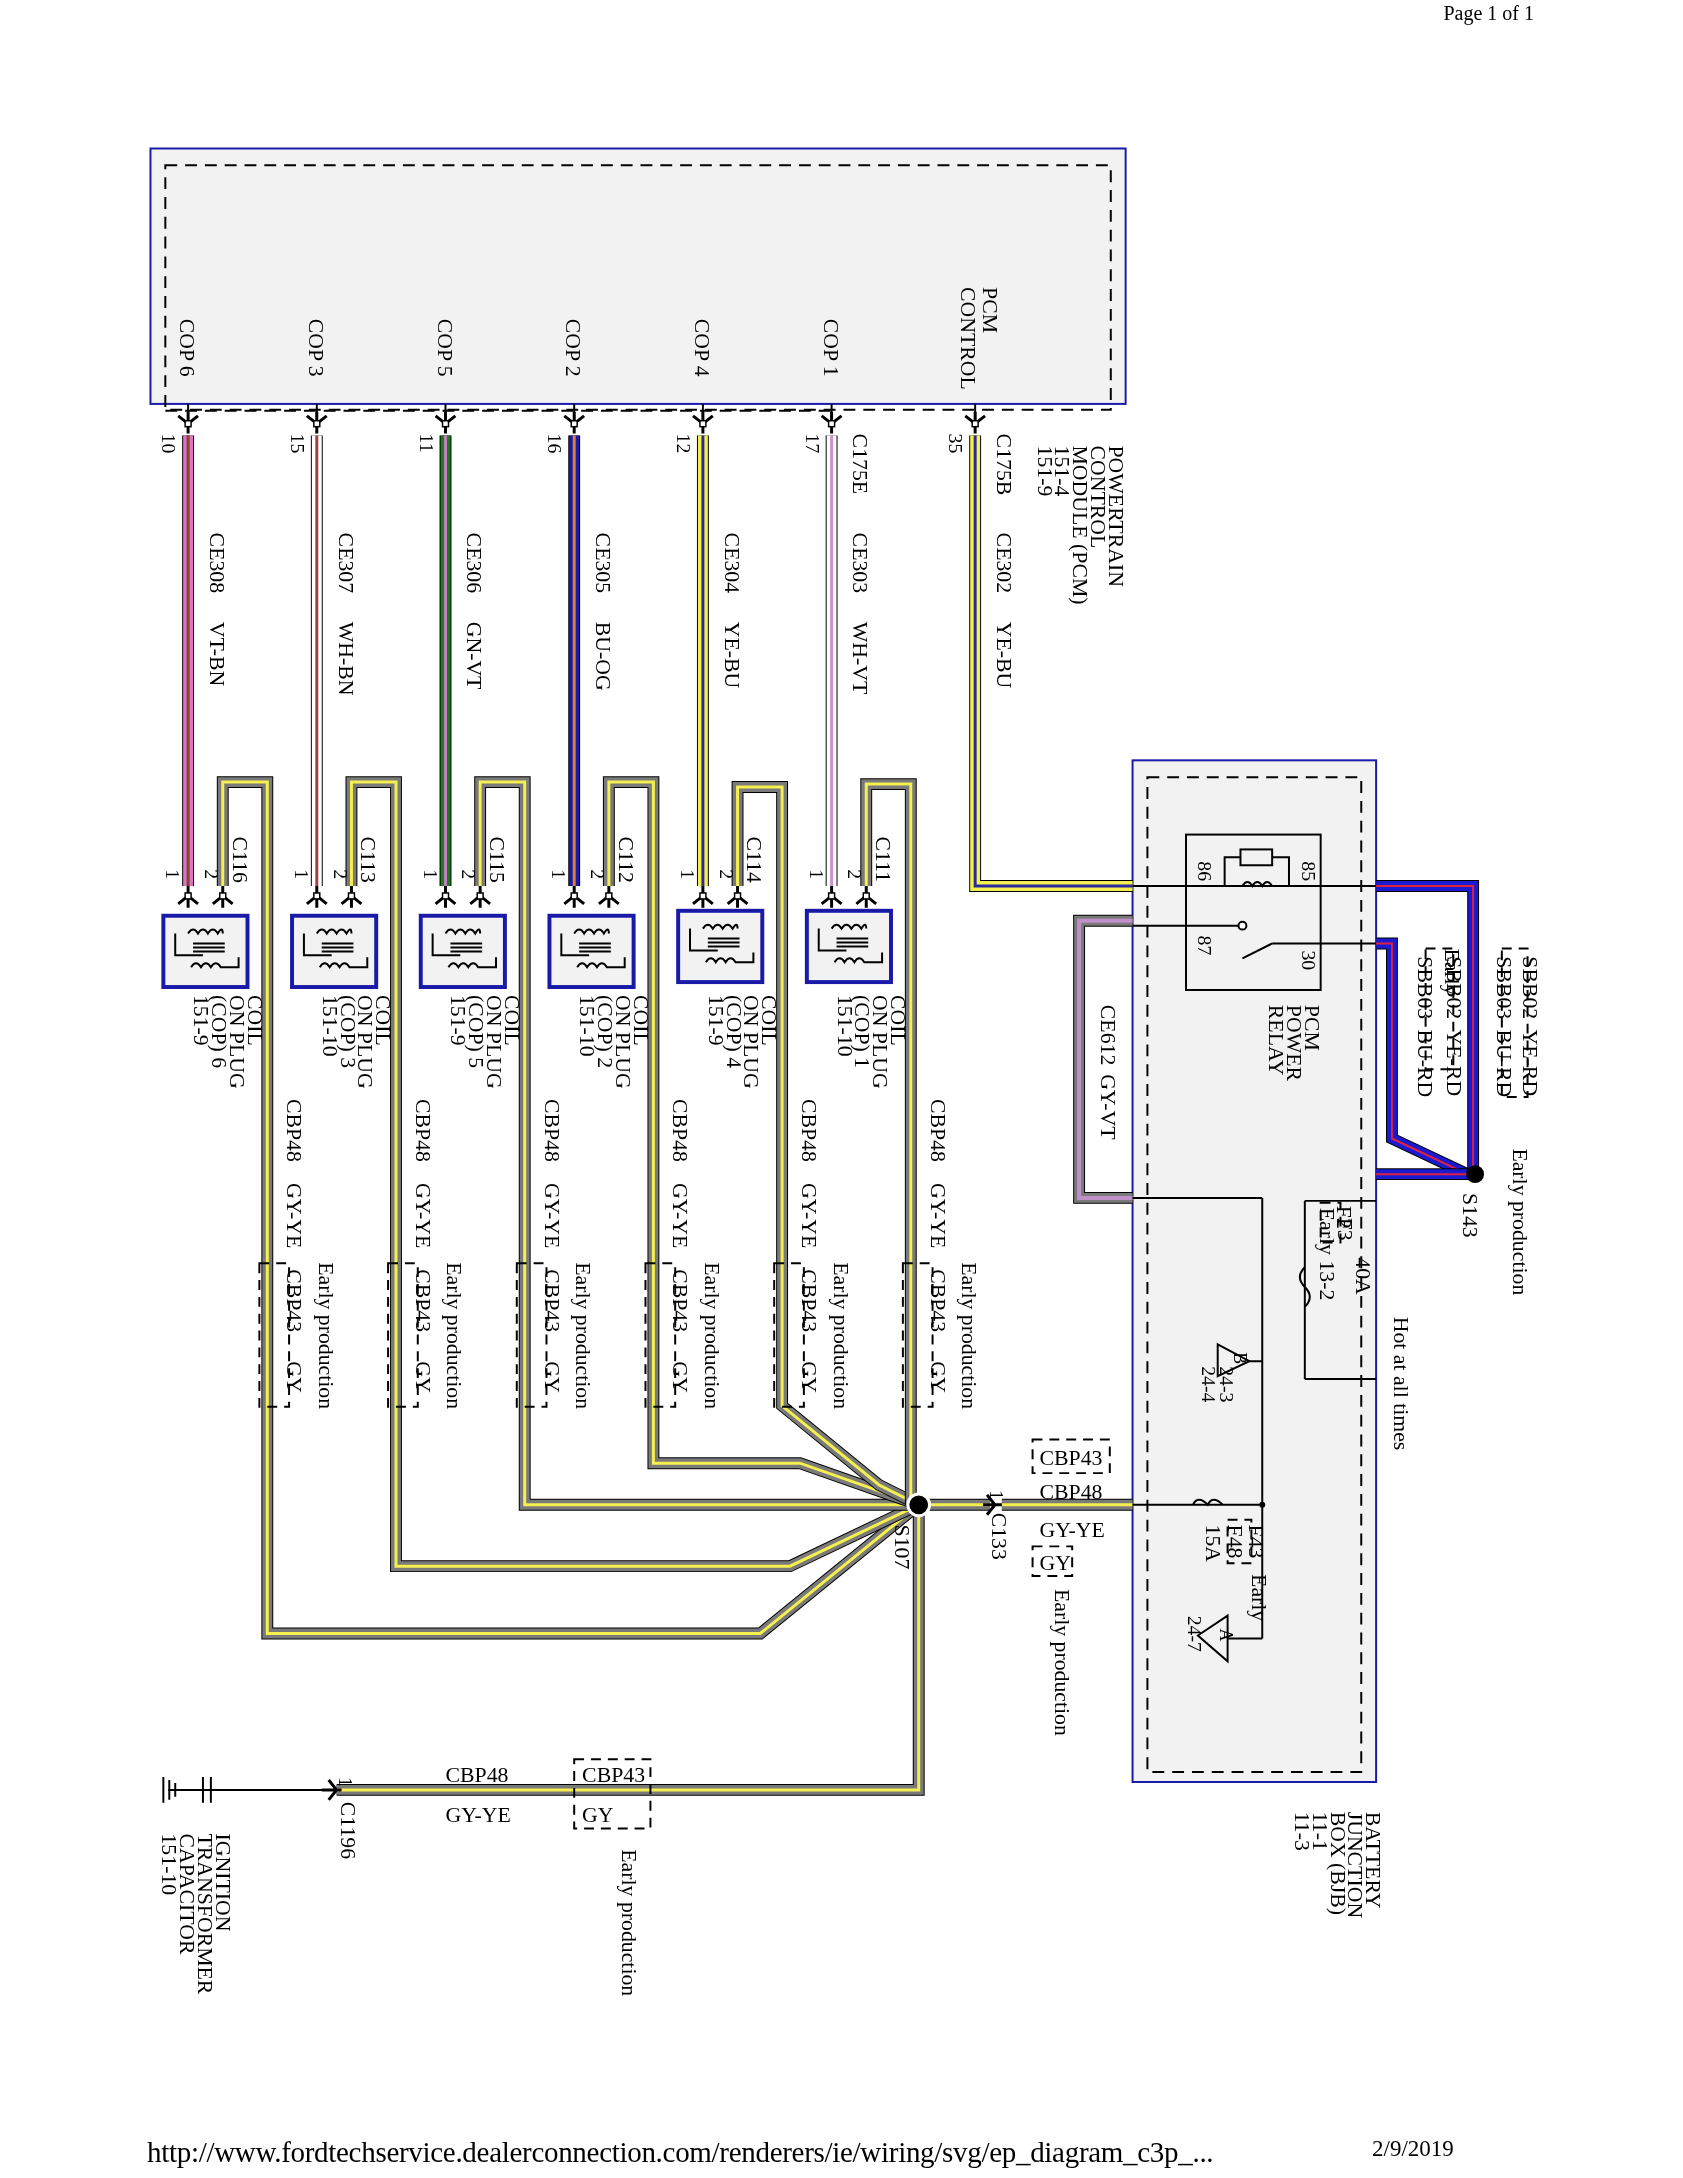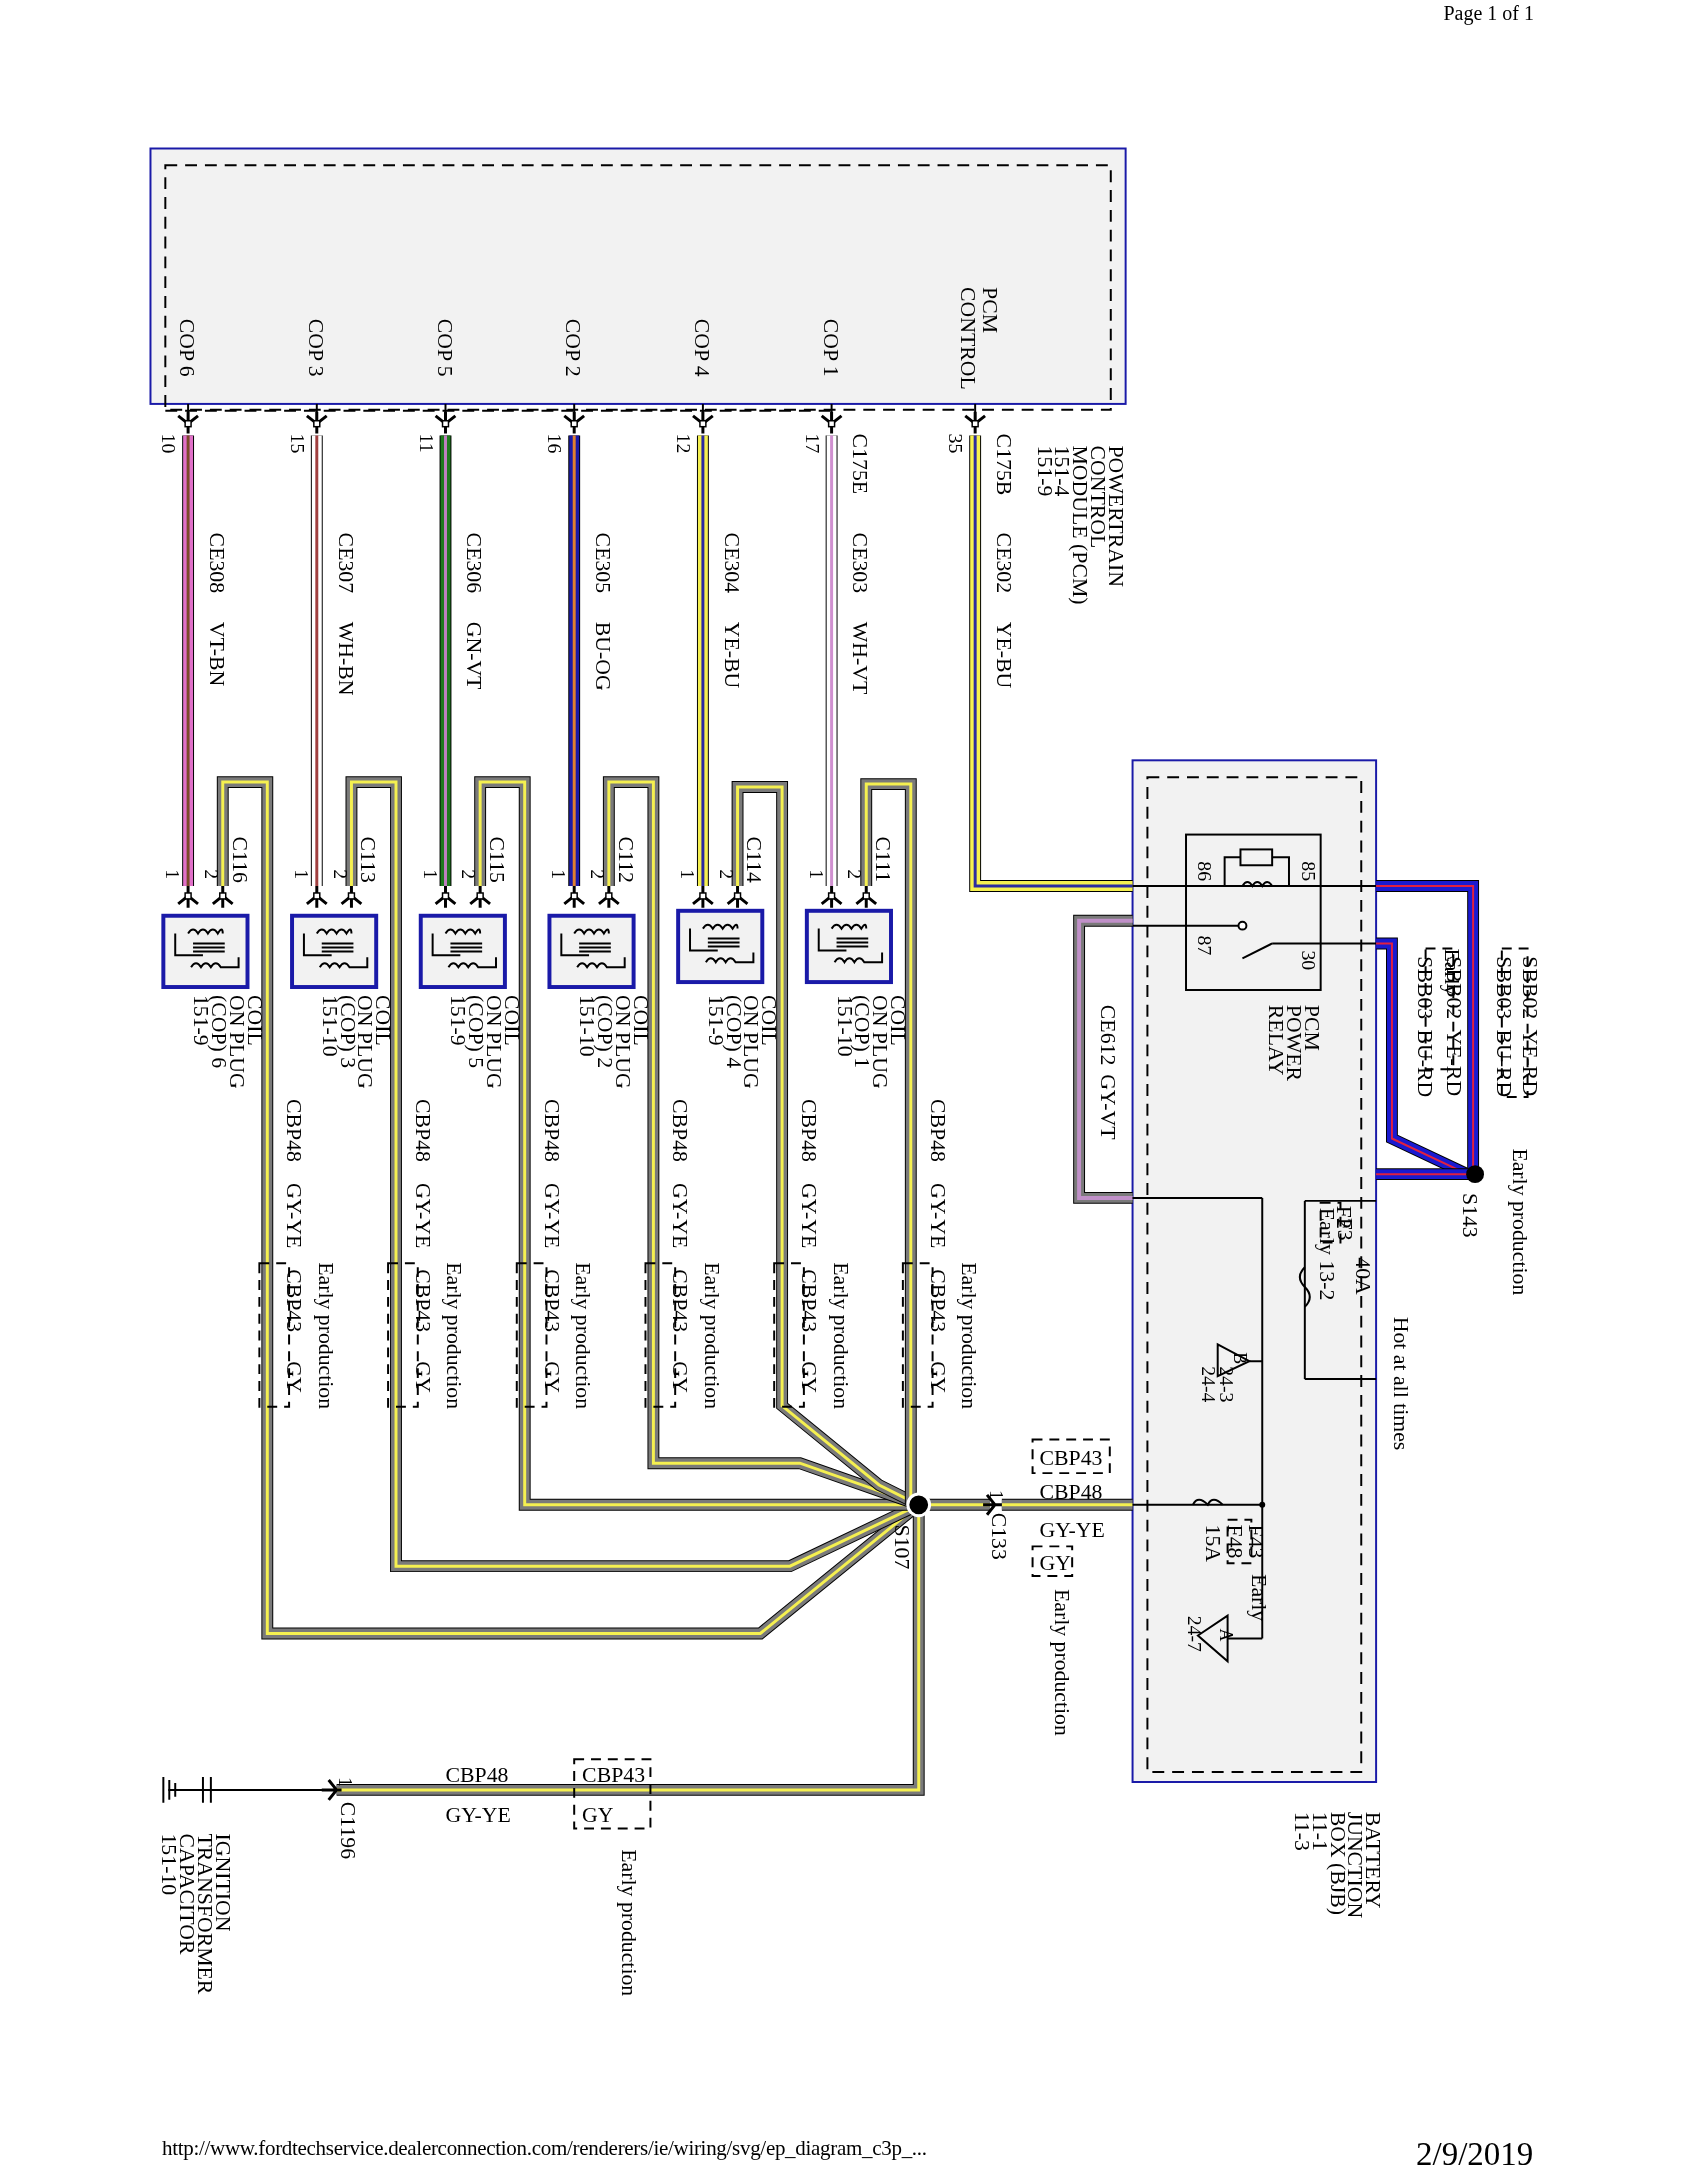--- a/index.html
+++ b/index.html
@@ -1,19 +1,19 @@
 <!DOCTYPE html>
 <html><head>
 <meta charset="utf-8">
 <style>
   html,body{margin:0;padding:0;background:#fff;}
   body{width:1683px;height:2178px;position:relative;overflow:hidden;font-family:"Liberation Serif","DejaVu Serif",serif;color:#000;}
   .page-num{position:absolute;top:2px;right:149px;font-size:20px;}
-  .footer-url{position:absolute;left:162px;top:2136px;font-size:21px;white-space:nowrap;letter-spacing:-0.3px;}
-  .footer-date{position:absolute;left:1416px;top:2136px;font-size:33px;}
+  .footer-url{position:absolute;left:147px;top:2136px;font-size:29px;white-space:nowrap;letter-spacing:-0.3px;}
+  .footer-date{position:absolute;left:1372px;top:2136px;font-size:23px;}
   svg{position:absolute;left:0;top:0;}
   svg text{font-family:"Liberation Serif","DejaVu Serif",serif;fill:#000;}
 </style>
 </head>
 <body>
 
 <div class="page-num">Page 1 of 1</div>
 
 <svg id="diagram" width="1683" height="2178" viewBox="0 0 1700 2200" xmlns="http://www.w3.org/2000/svg">
 

